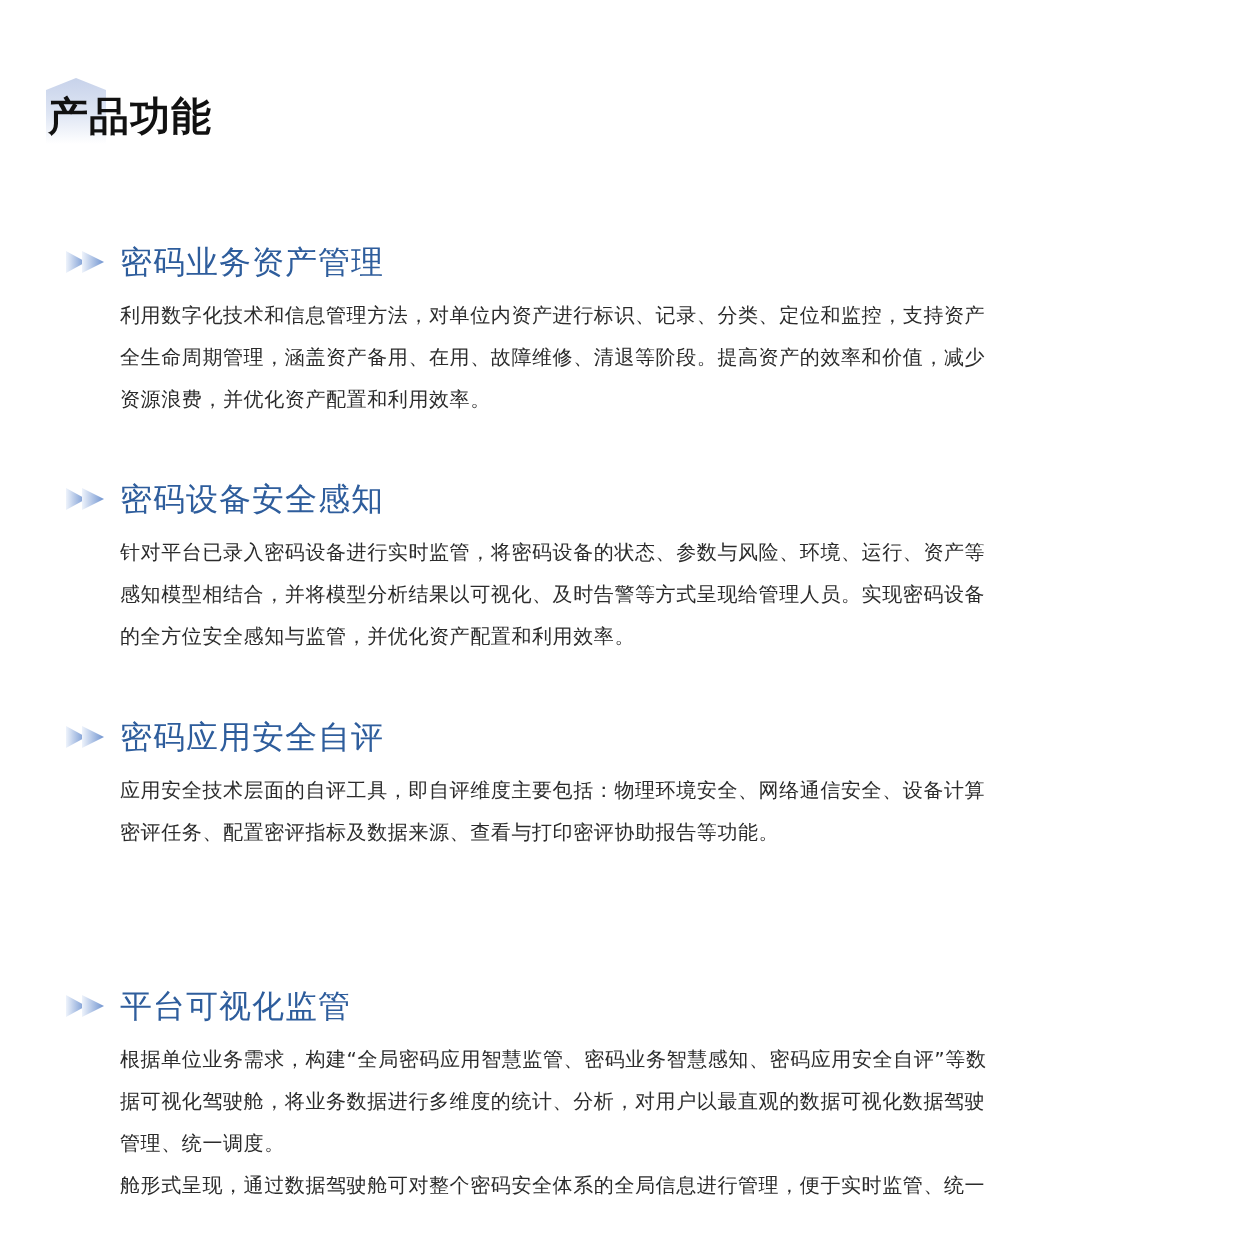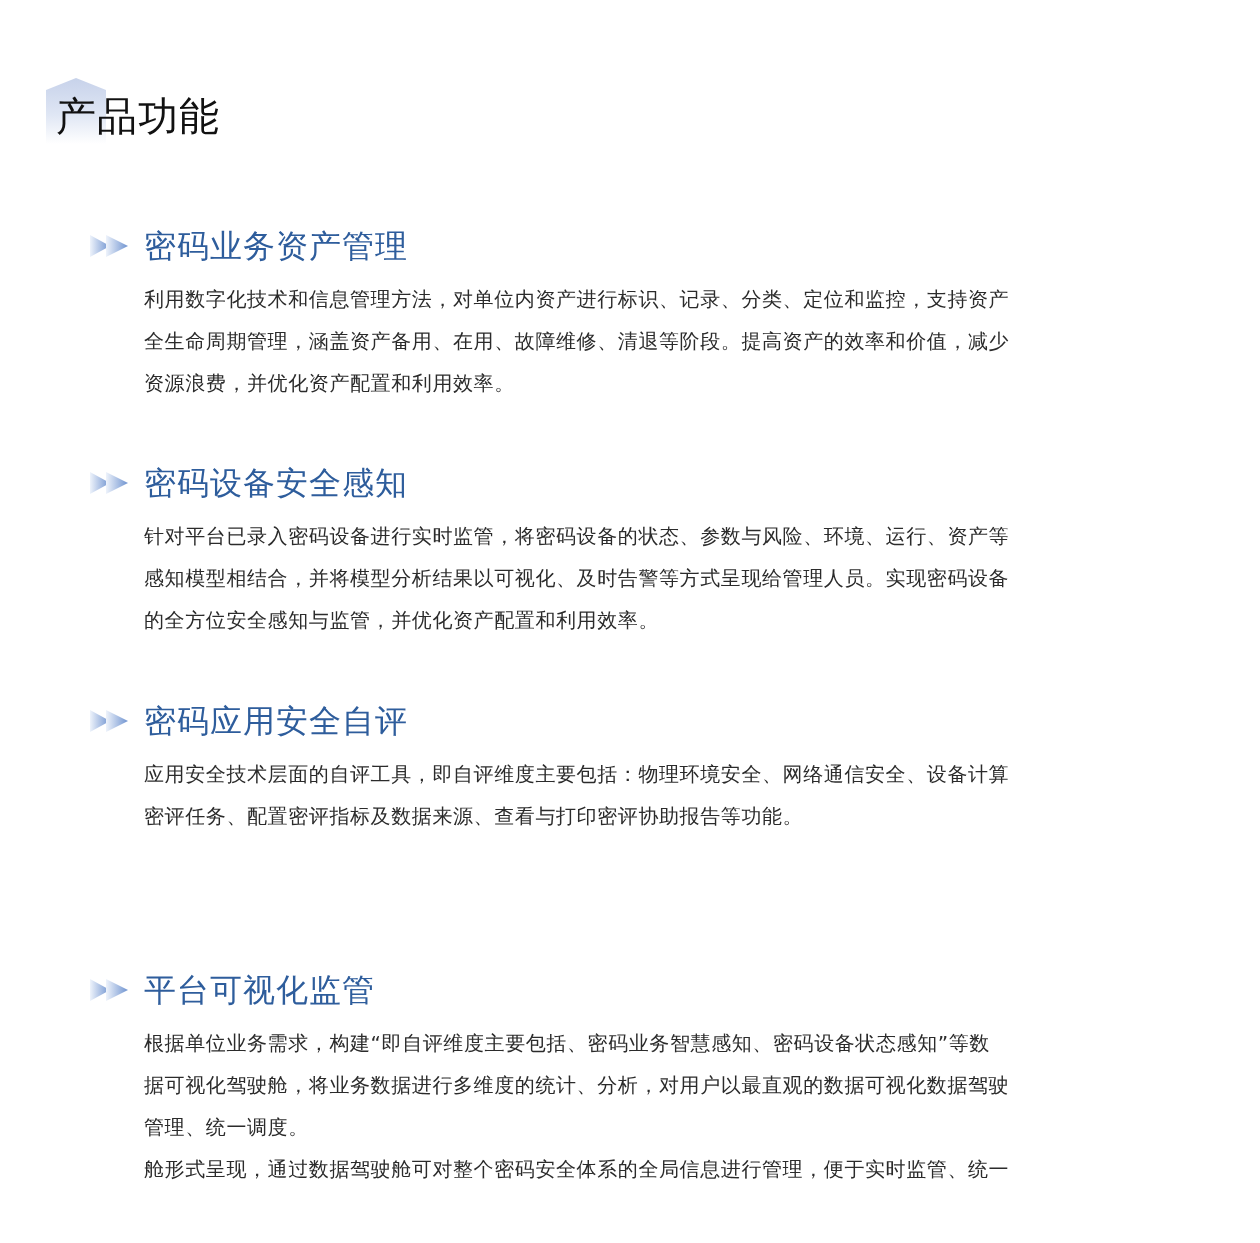--- a/index.html
+++ b/index.html
@@ -8,25 +8,25 @@
       font-family: "DejaVu Sans", "Liberation Sans", sans-serif;
       color: #2a2a2a;
     }
     .page-header { position: absolute; left: 44px; top: 78px; width: 260px; height: 80px; }
     .header-badge {
       position: absolute; left: 2px; top: 0; width: 60px; height: 66px;
       background: linear-gradient(180deg, #c7d2ea 0%, #dfe6f4 55%, rgba(240,244,251,0) 100%);
       clip-path: polygon(50% 0%, 100% 18%, 100% 100%, 0% 100%, 0% 18%);
     }
     .page-title {
-      position: absolute; left: 12px; top: 12px; margin: 0;
-      font-size: 40px; font-weight: normal; color: #111111; letter-spacing: 1px;
+      position: absolute; left: 4px; top: 12px; margin: 0;
+      font-size: 40px; font-weight: bold; color: #111111; letter-spacing: 1px;
       line-height: 52px; white-space: nowrap;
     }
-    .section { position: absolute; left: 88px; width: 1080px; }
+    .section { position: absolute; left: 64px; width: 1080px; margin-top: 16px; }
     .section-head { position: relative; height: 48px; }
     .chevrons { position: absolute; left: 0; top: 12px; width: 44px; height: 24px; }
     .section-title {
       position: absolute; left: 56px; top: 0; margin: 0;
       font-size: 32px; font-weight: normal; color: #2e5d9c;
       line-height: 48px; white-space: nowrap; letter-spacing: 1px;
     }
     .section-body { margin-left: 56px; margin-top: 8px; }
     .line {
       font-size: 20px; line-height: 42px; color: #2b2b2b;
@@ -111,18 +111,18 @@
           <stop offset="0" stop-color="#eef3fb"></stop>
             <stop offset="1" stop-color="#6f93d0"></stop>
         </linearGradient>
       </defs>
       <polygon points="2,1 22,12 2,23" fill="url(#cg4)"></polygon>
       <polygon points="18,1 40,12 18,23" fill="url(#cg4)"></polygon>
     </svg>
     <h2 class="section-title">平台可视化监管</h2>
   </div>
   <div class="section-body">
-    <div class="line">根据单位业务需求，构建“即自评维度主要包括、密码业务智慧感知、密码设备状态感知”等数</div>
+    <div class="line">根据单位业务需求，构建“全局密码应用智慧监管、密码业务智慧感知、密码应用安全自评”等数</div>
     <div class="line">据可视化驾驶舱，将业务数据进行多维度的统计、分析，对用户以最直观的数据可视化数据驾驶</div>
     <div class="line">管理、统一调度。</div>
     <div class="line">舱形式呈现，通过数据驾驶舱可对整个密码安全体系的全局信息进行管理，便于实时监管、统一</div>
   </div>
 </div>
 
 </body></html>

